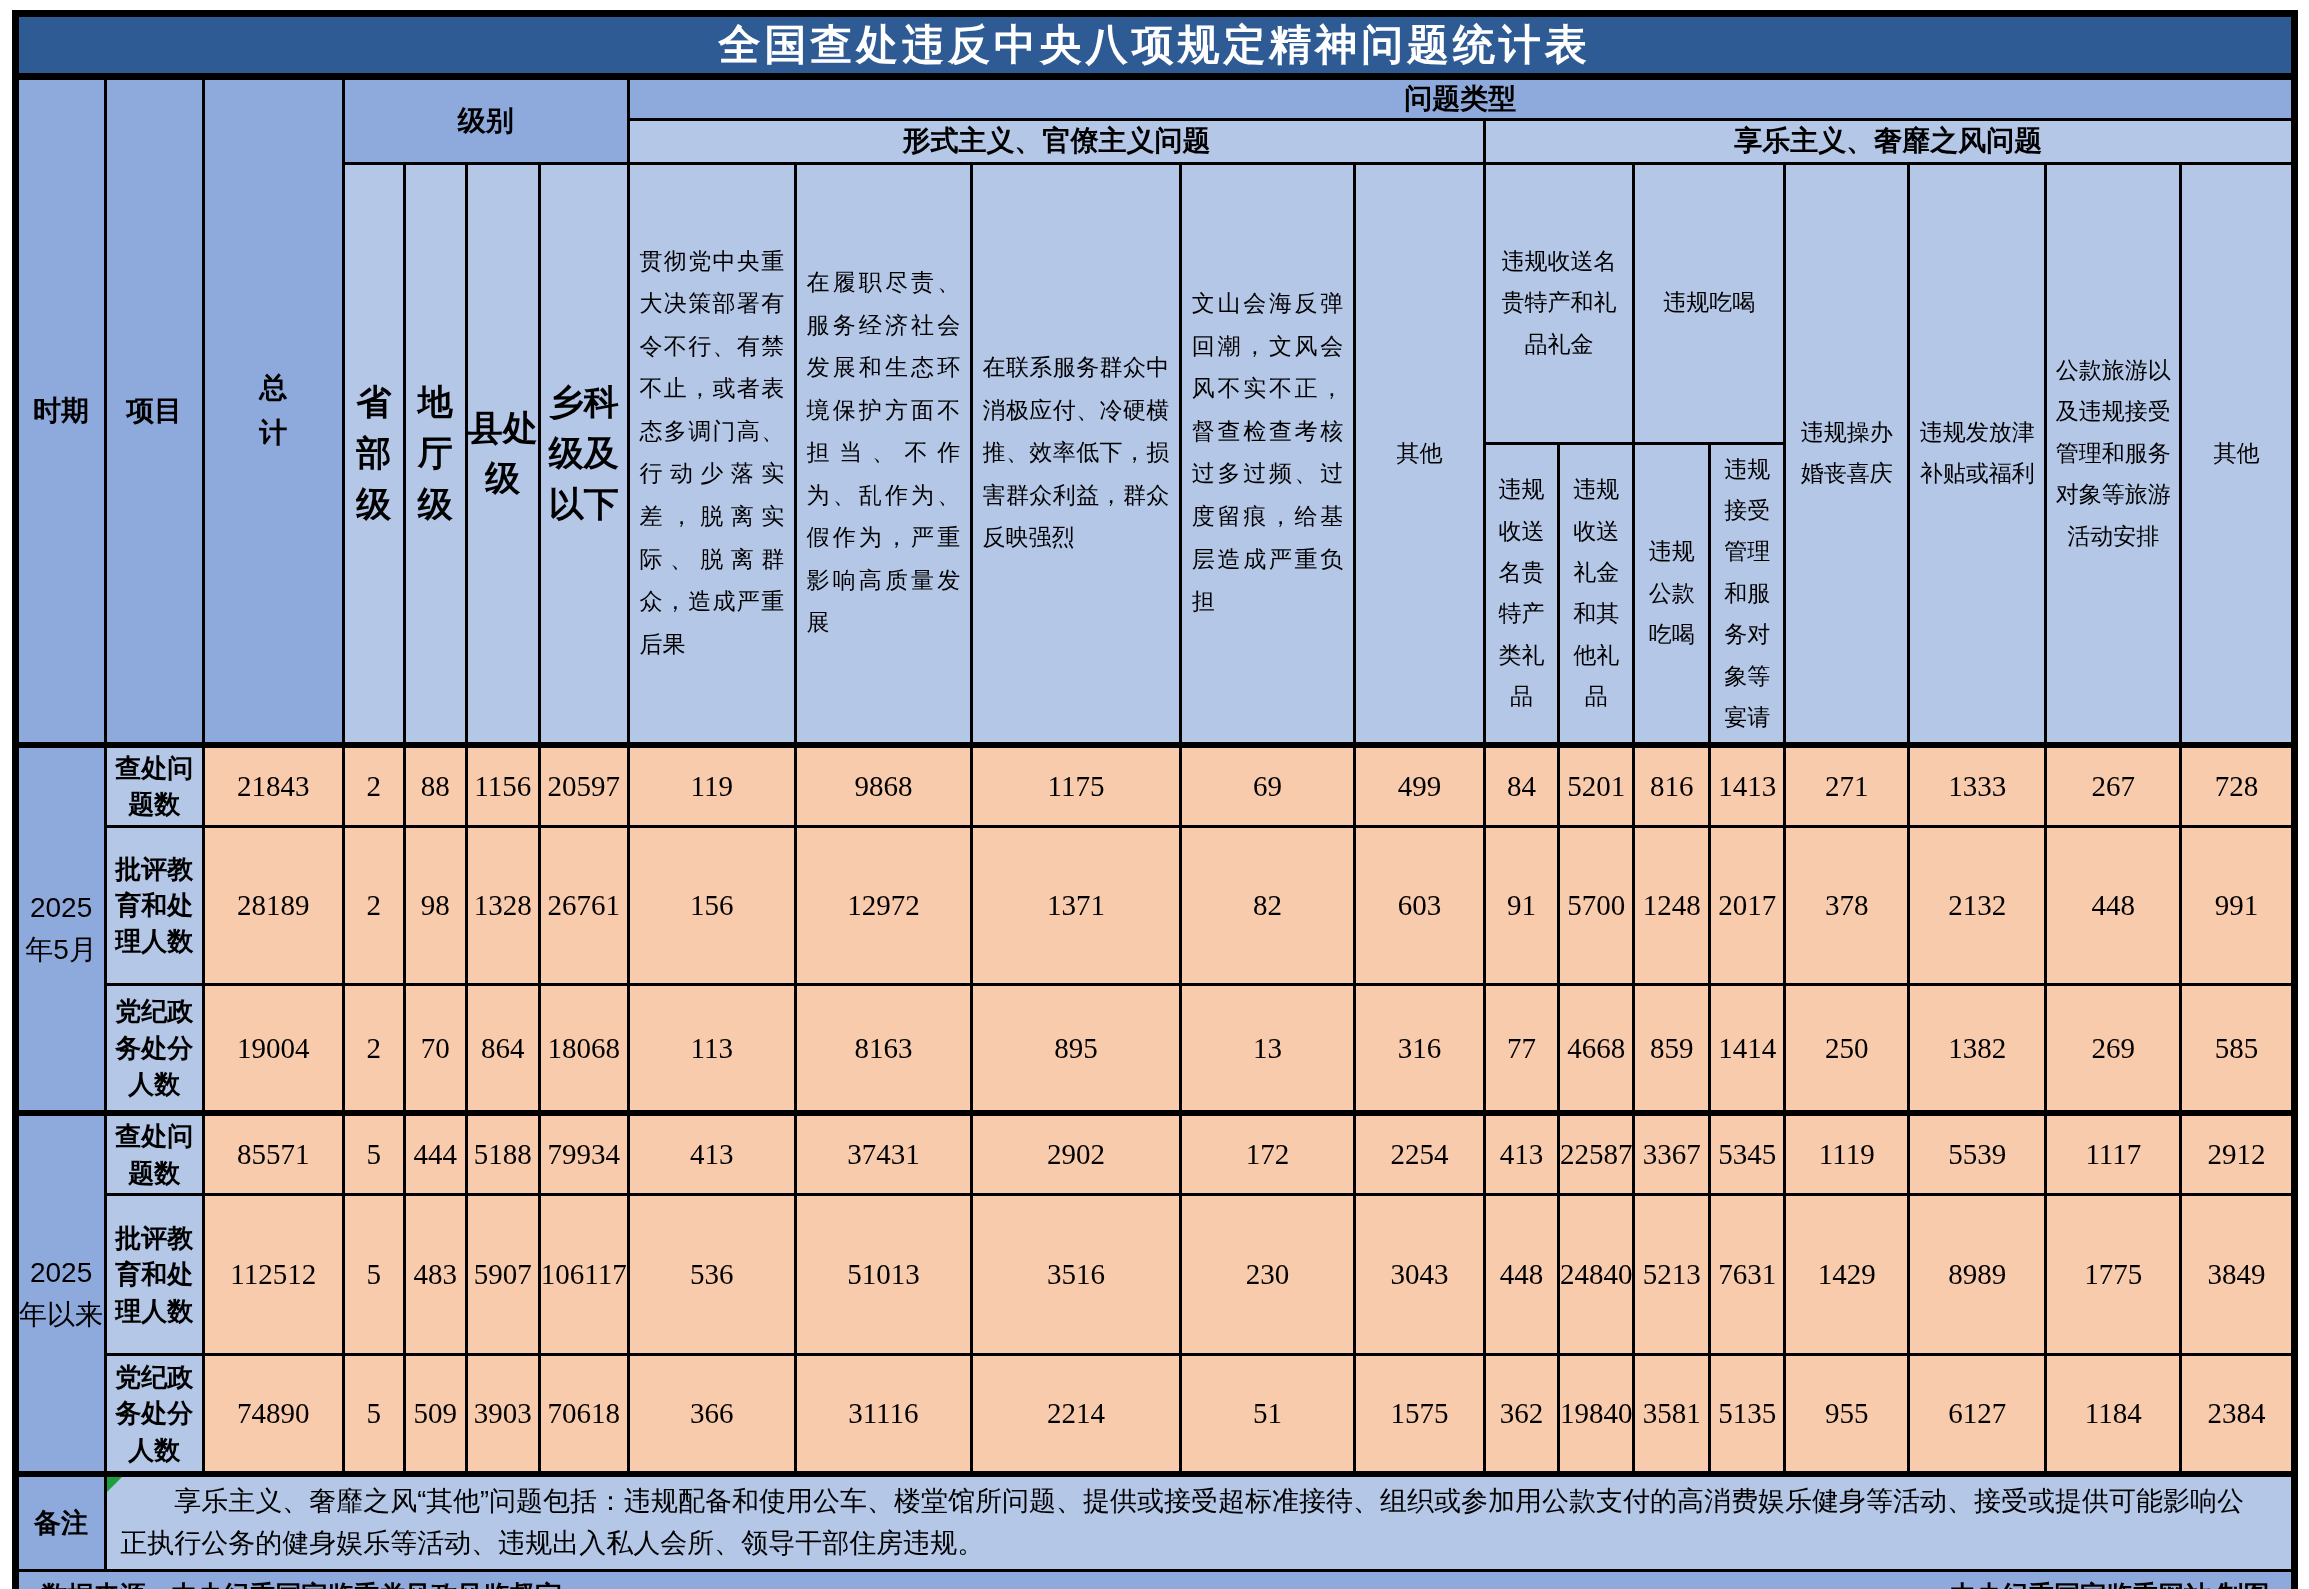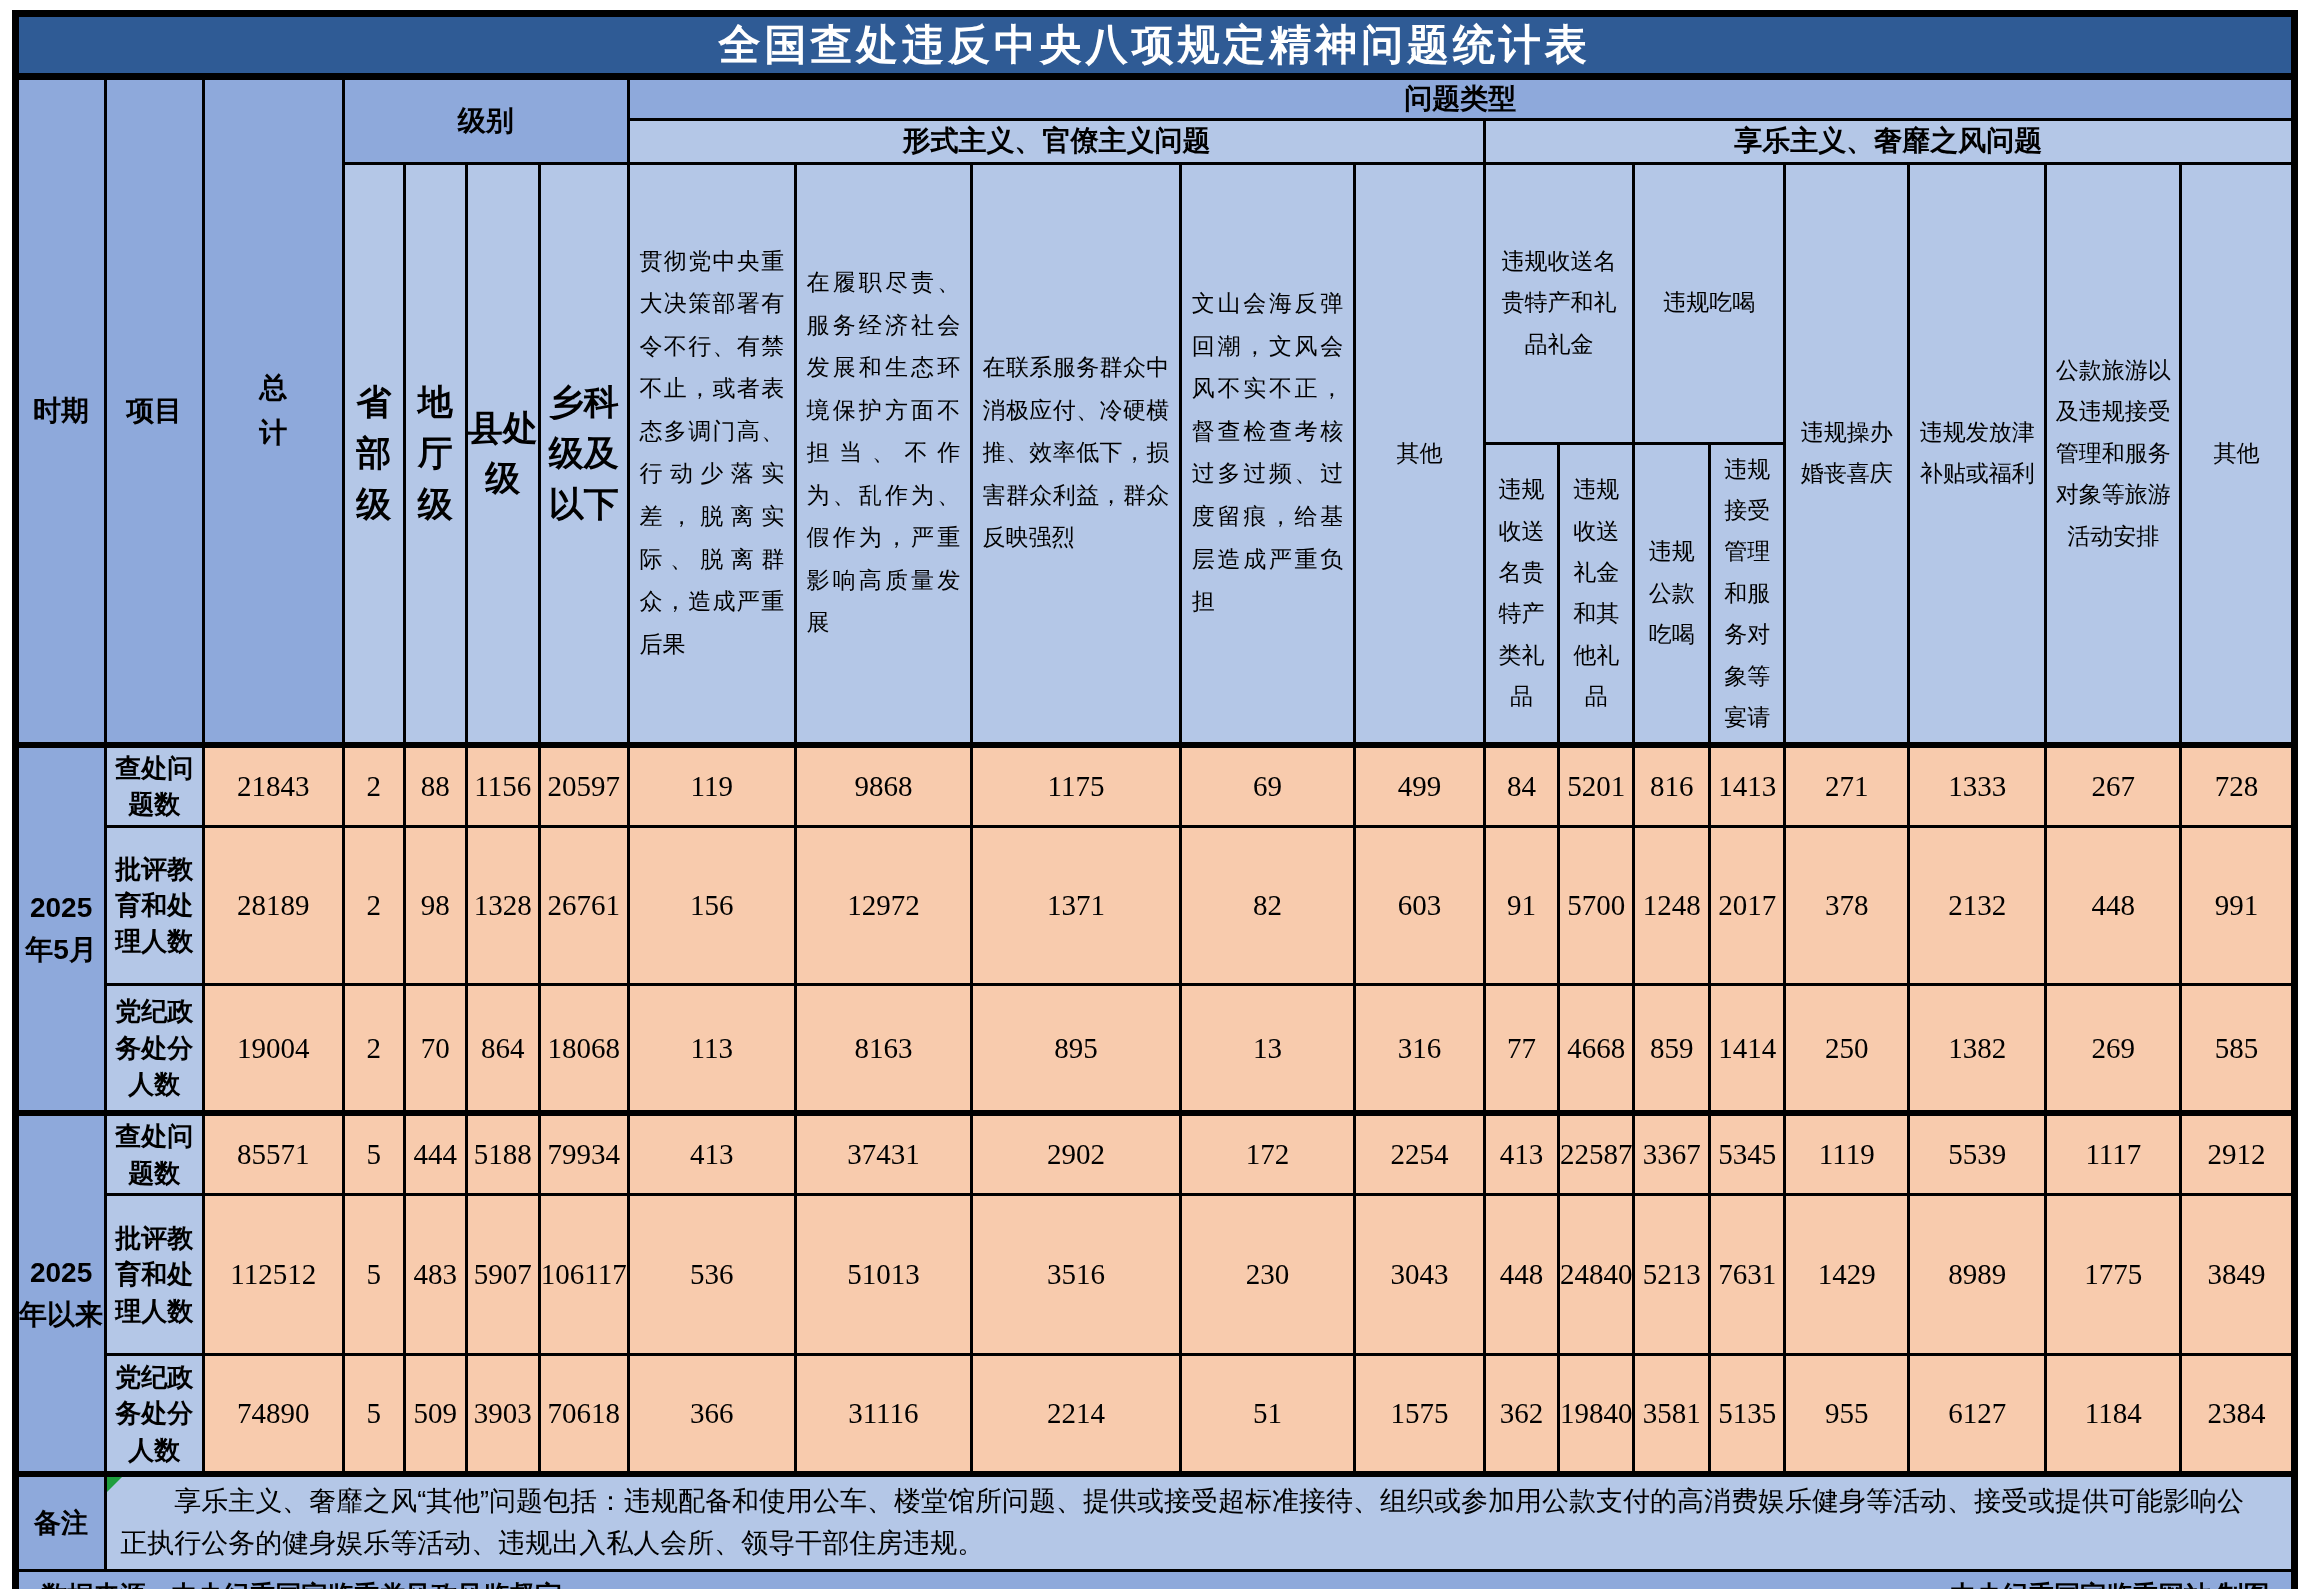--- a/index.html
+++ b/index.html
@@ -65,21 +65,21 @@
     font-size:29px;font-family:"Liberation Serif","DejaVu Serif",serif;
   }
   .item-cell{
     background:var(--c-light);
     font-family:"Liberation Sans","DejaVu Sans",sans-serif;
     font-weight:bold;font-size:26px;line-height:1.4;padding:1.9px;
   }
   .period-cell{
     background:var(--c-med);
     font-family:"Liberation Sans","DejaVu Sans",sans-serif;
-    font-weight:bold;font-size:28px;line-height:1.5;
+    font-weight:normal;font-size:28px;line-height:1.5;
   }
   
   .bl3{border-left-width:2.9px;} .bl2{border-left-width:1.9px;}
   .bt7{border-top-width:6.8px;}
   
   .note-label{
     background:var(--c-med);
     font-family:"Liberation Sans","DejaVu Sans",sans-serif;
     font-weight:bold;font-size:27px;
   }

